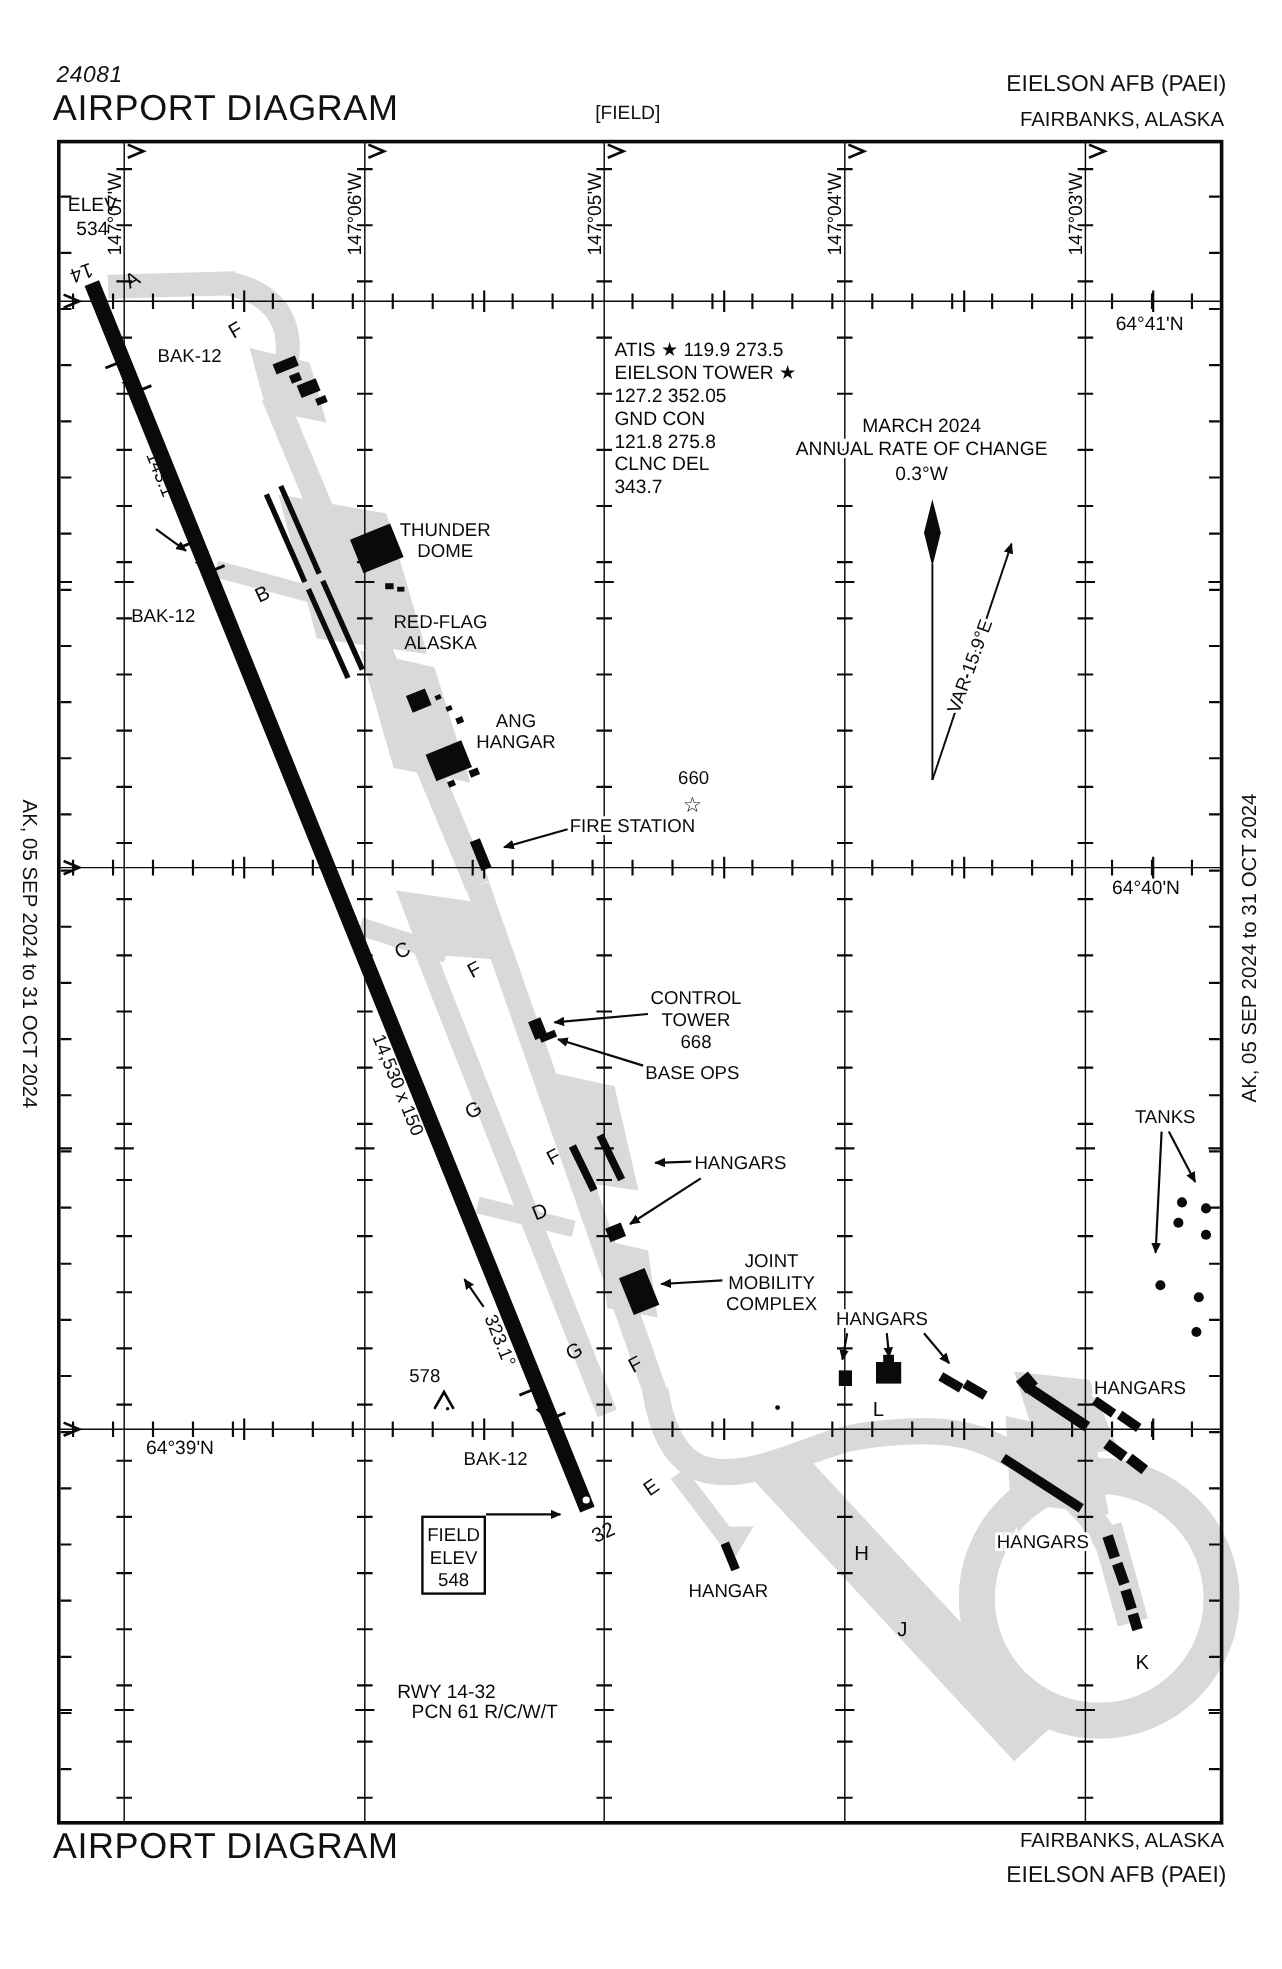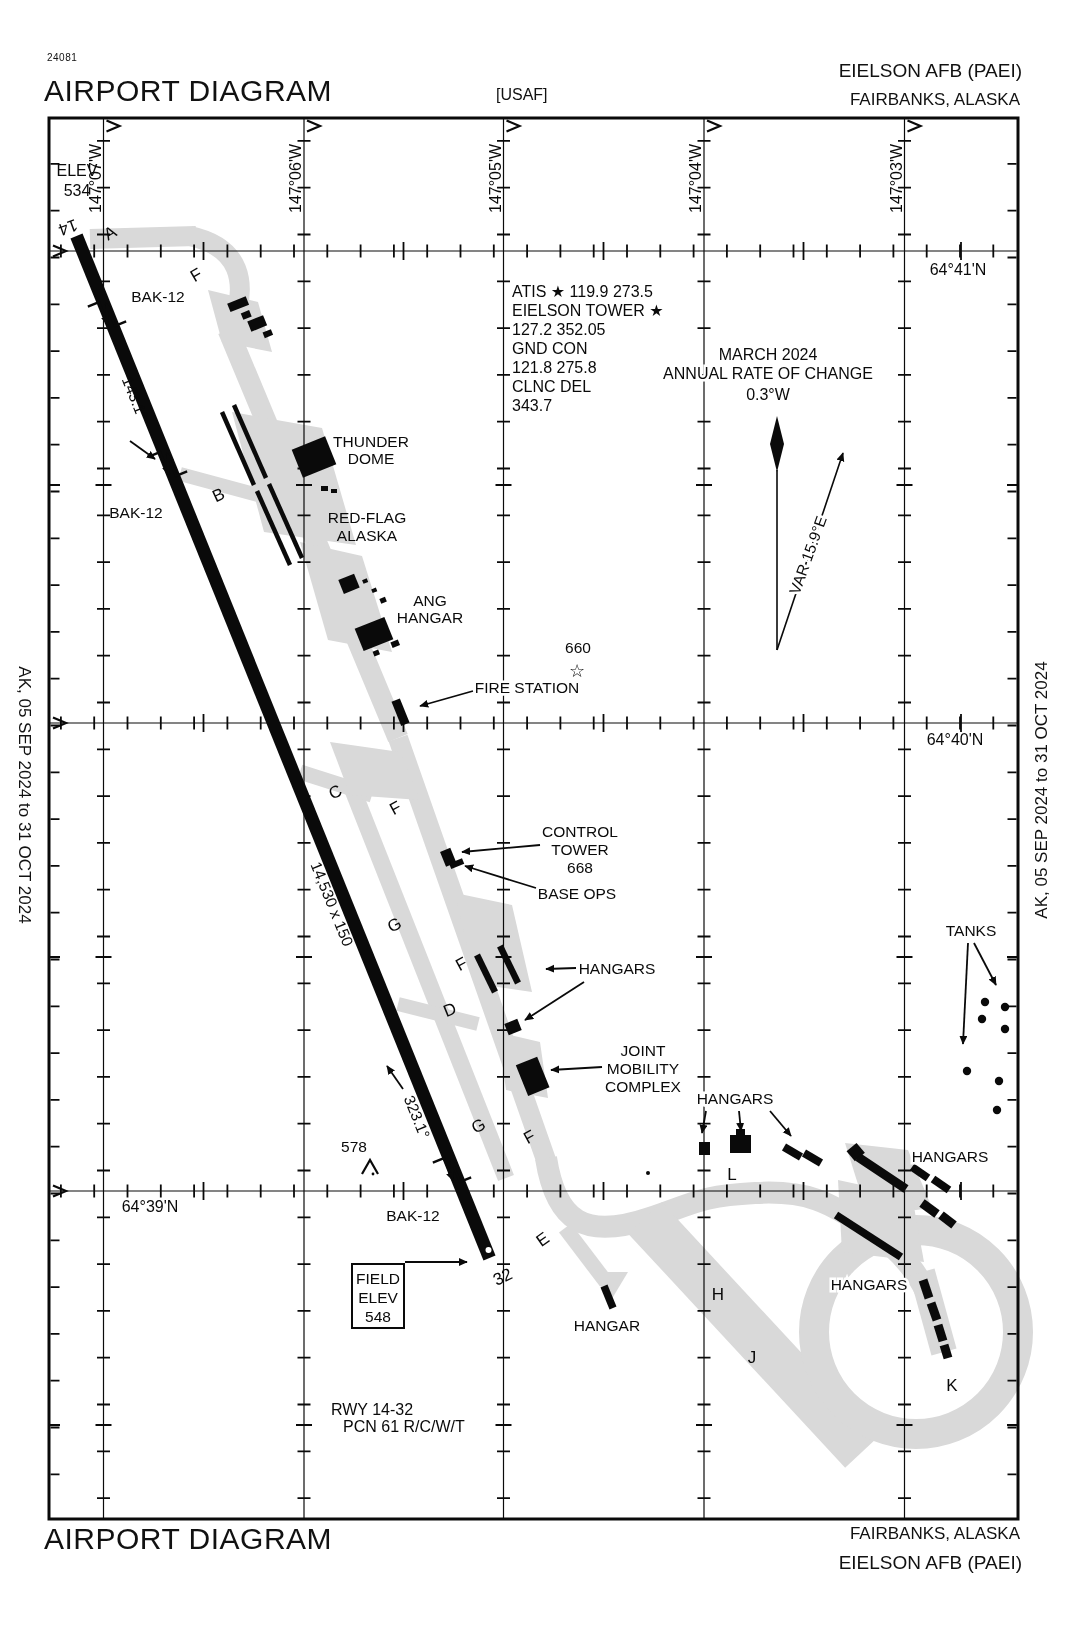--- a/index.html
+++ b/index.html
@@ -1,18 +1,18 @@
 <!DOCTYPE html>
 <html><head>
 <meta charset="utf-8">
 <style>
   html,body{margin:0;padding:0;background:#ffffff;}
   body{width:1068px;height:1641px;position:relative;font-family:"Liberation Sans",sans-serif;color:#111;overflow:hidden;}
   .abs{position:absolute;white-space:nowrap;}
-  #chart-number{left:47px;top:52px;font-size:10px;letter-spacing:.5px;}
+  #chart-number{left:47px;top:52px;font-size:19px;letter-spacing:.5px;font-style:italic;}
   #title-top{left:44px;top:74px;font-size:30px;letter-spacing:.5px;}
   #usaf{left:496px;top:86px;font-size:16px;}
   #airport-top{right:46px;top:60px;font-size:19px;text-align:right;}
   #location-top{right:48px;top:90px;font-size:17px;text-align:right;}
   #title-bottom{left:44px;top:1522px;font-size:30px;letter-spacing:.5px;}
   #location-bottom{right:48px;top:1524px;font-size:17px;text-align:right;}
   #airport-bottom{right:46px;top:1552px;font-size:19px;text-align:right;}
   #left-date{left:24px;top:795px;transform:translate(-50%,-50%) rotate(90deg);font-size:17px;}
   #right-date{left:1042px;top:790px;transform:translate(-50%,-50%) rotate(-90deg);font-size:17px;}
   svg{position:absolute;left:0;top:0;}
@@ -21,21 +21,21 @@
   .twy{font-size:17px;}
   .coord{font-size:16px;}
   .freq{font-size:16px;}
   .halo{stroke:#ffffff;stroke-width:5px;paint-order:stroke;}
 </style>
 </head>
 <body>
 
 <div class="abs" id="chart-number">24081</div>
 <div class="abs" id="title-top">AIRPORT DIAGRAM</div>
-<div class="abs" id="usaf">[USAF]</div>
+<div class="abs" id="usaf">[FIELD]</div>
 <div class="abs" id="airport-top">EIELSON AFB   (PAEI)</div>
 <div class="abs" id="location-top">FAIRBANKS,  ALASKA</div>
 <div class="abs" id="title-bottom">AIRPORT DIAGRAM</div>
 <div class="abs" id="location-bottom">FAIRBANKS,  ALASKA</div>
 <div class="abs" id="airport-bottom">EIELSON AFB   (PAEI)</div>
 <div class="abs" id="left-date">AK,  05 SEP 2024  to  31 OCT 2024</div>
 <div class="abs" id="right-date">AK,  05 SEP 2024  to  31 OCT 2024</div>
 
 <svg width="1068" height="1641" viewBox="0 0 1068 1641">
   <defs>

